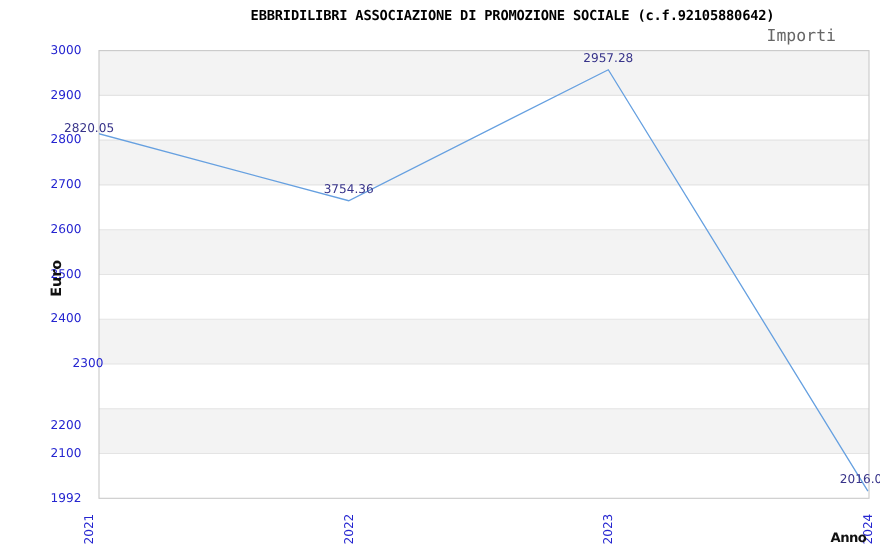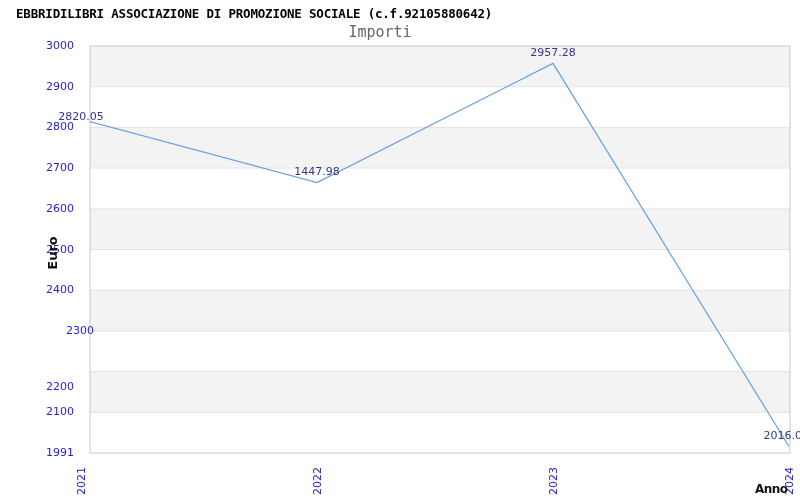--- a/index.html
+++ b/index.html
@@ -1,26 +1,26 @@
 <!DOCTYPE html>
 <html><head>
 <meta charset="utf-8">
 <style>
   html,body{margin:0;padding:0;}
   body{
     width:800px;height:500px;overflow:hidden;position:relative;
     background:#ffffff;font-family:"DejaVu Sans",sans-serif;
   }
   .chart-title{
-    position:absolute;top:6px;left:16px;width:700px;text-align:left;
+    position:absolute;top:6px;left:4px;width:700px;text-align:right;
     font-family:"DejaVu Sans Mono",monospace;font-weight:bold;
     font-size:12.5px;letter-spacing:-0.2px;color:#000;
   }
   .chart-subtitle{
-    position:absolute;top:23px;left:0;width:760px;text-align:center;
+    position:absolute;top:23px;left:0;width:760px;text-align:right;
     font-family:"DejaVu Sans Mono",monospace;font-size:15px;color:#666;
   }
   svg.chart{position:absolute;left:0;top:0;}
   .ytick{
     position:absolute;left:0;width:74px;text-align:right;
     font-size:11px;line-height:13px;color:#2525d0;
   }
   .xtick{
     position:absolute;font-size:11px;color:#2525d0;white-space:nowrap;
     transform:translate(-50%,-50%) rotate(-90deg);
@@ -70,29 +70,29 @@
     <div class="ytick" style="top: 39px;">3000</div>
     <div class="ytick" style="top: 79.7px;">2900</div>
     <div class="ytick" style="top: 120.4px;">2800</div>
     <div class="ytick" style="top: 161.1px;">2700</div>
     <div class="ytick" style="top: 201.8px;">2600</div>
     <div class="ytick" style="top: 242.5px;">2500</div>
     <div class="ytick" style="top: 283.2px;">2400</div>
     <div class="ytick" style="top: 323.9px; margin-left: 20px;">2300</div>
     <div class="ytick" style="top: 364.6px; margin-top: 15px;">2200</div>
     <div class="ytick" style="top: 405.3px;">2100</div>
-    <div class="ytick" style="top: 446px;">1991</div>
+    <div class="ytick" style="top: 446px;">1992</div>
   </div>
 <div id="xticks">
     <div class="xtick" style="left: 81px; top: 481px;">2021</div>
     <div class="xtick" style="left: 317px; top: 481px;">2022</div>
     <div class="xtick" style="left: 553px; top: 481px;">2023</div>
     <div class="xtick" style="left: 789px; top: 481px;">2024</div>
   </div>
 <div id="plabels">
     <div class="plabel" style="left: 81px; top: 115.24px; margin-top: 8px;">2820.05</div>
-    <div class="plabel" style="left: 317px; top: 178.475px;">1447.98</div>
+    <div class="plabel" style="left: 317px; top: 178.475px;">3754.36</div>
     <div class="plabel" style="left: 553px; top: 59.387px;">2957.28</div>
     <div class="plabel right-clip" style="left: 802px; top: 442.488px;">2016.0</div>
   </div>
 
 <div id="ylabel" class="axis-label">Euro</div>
 <div id="xlabel" class="axis-label">Anno</div>
 
 </body></html>

